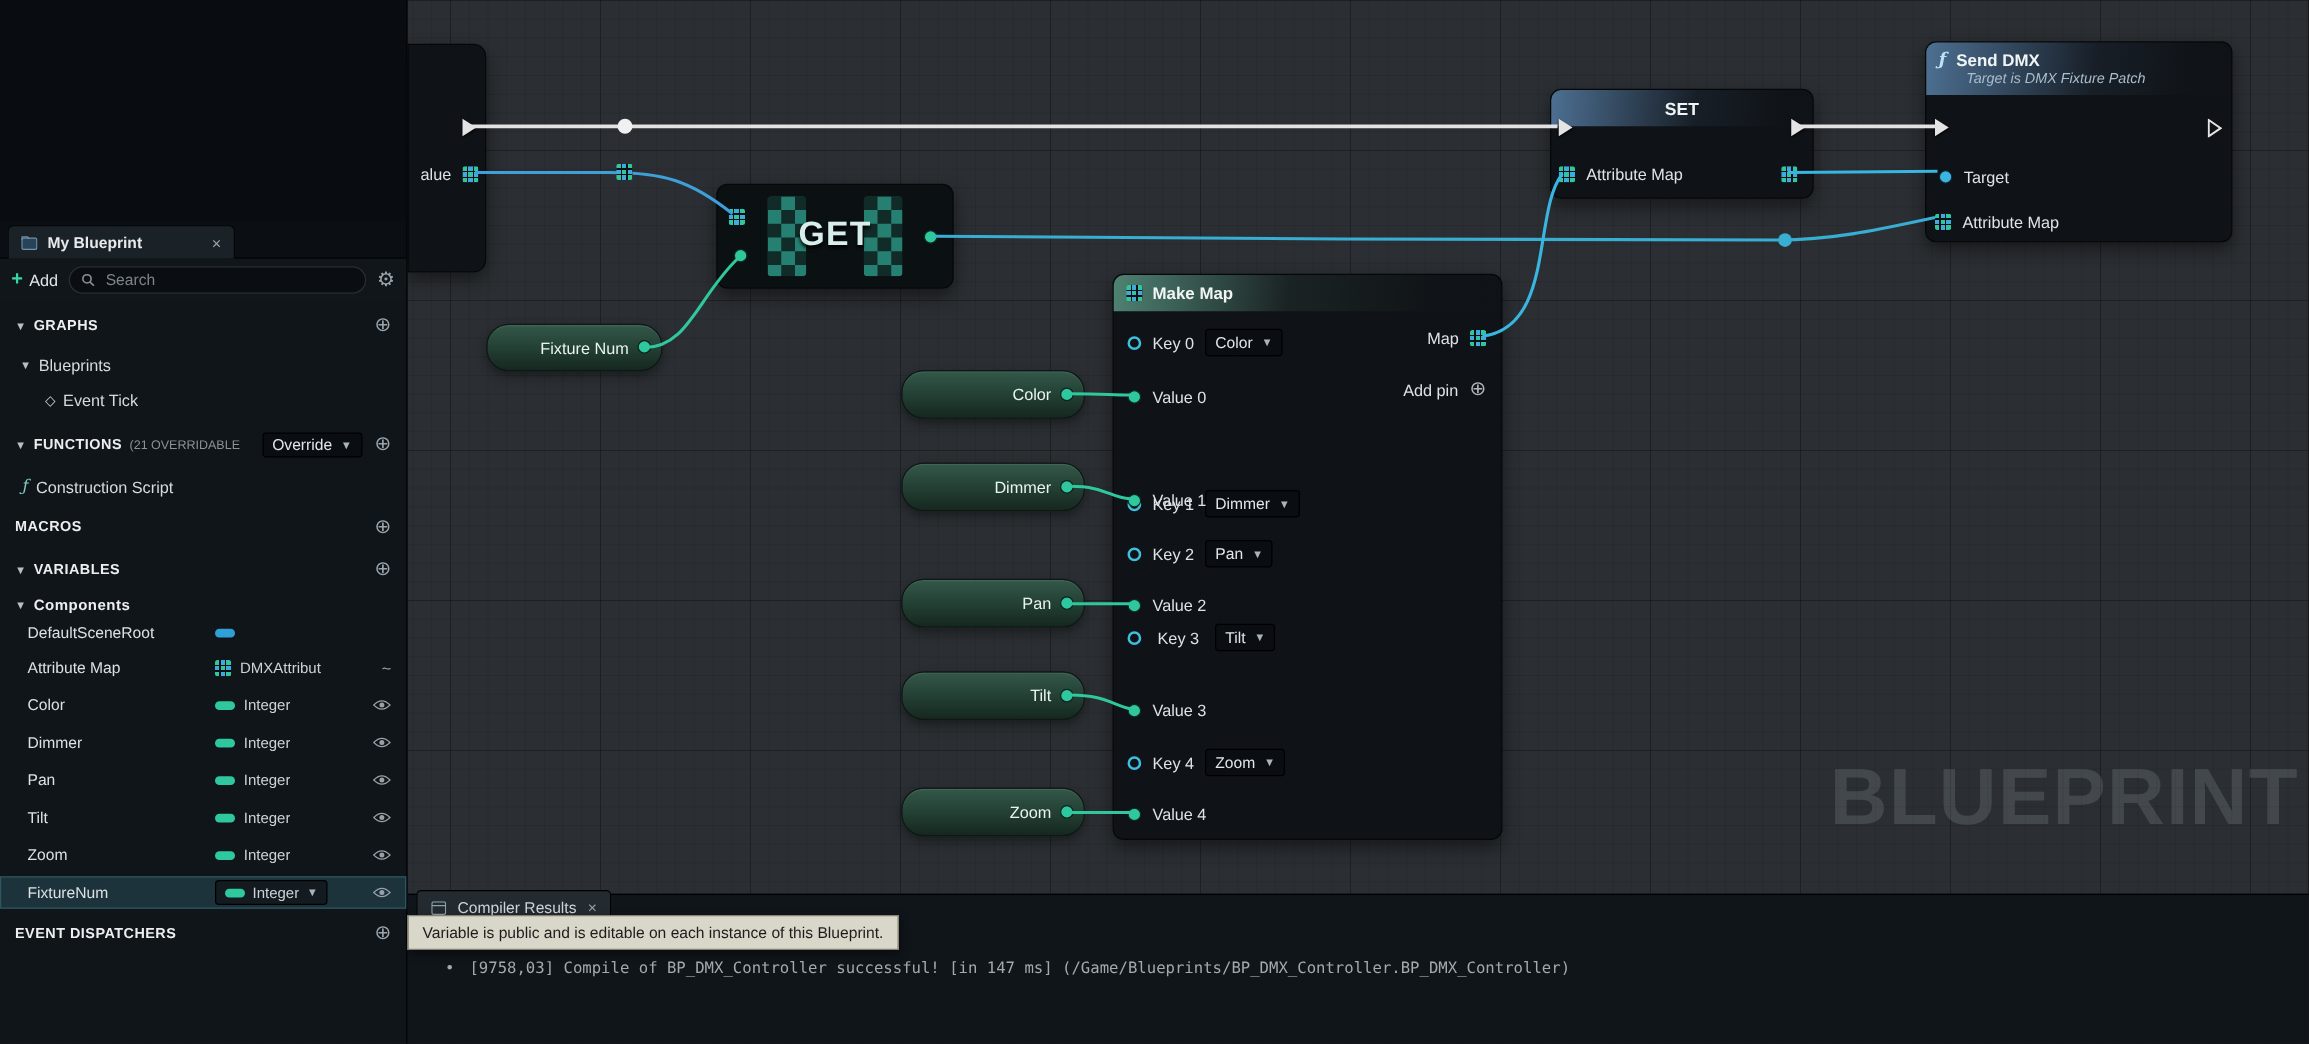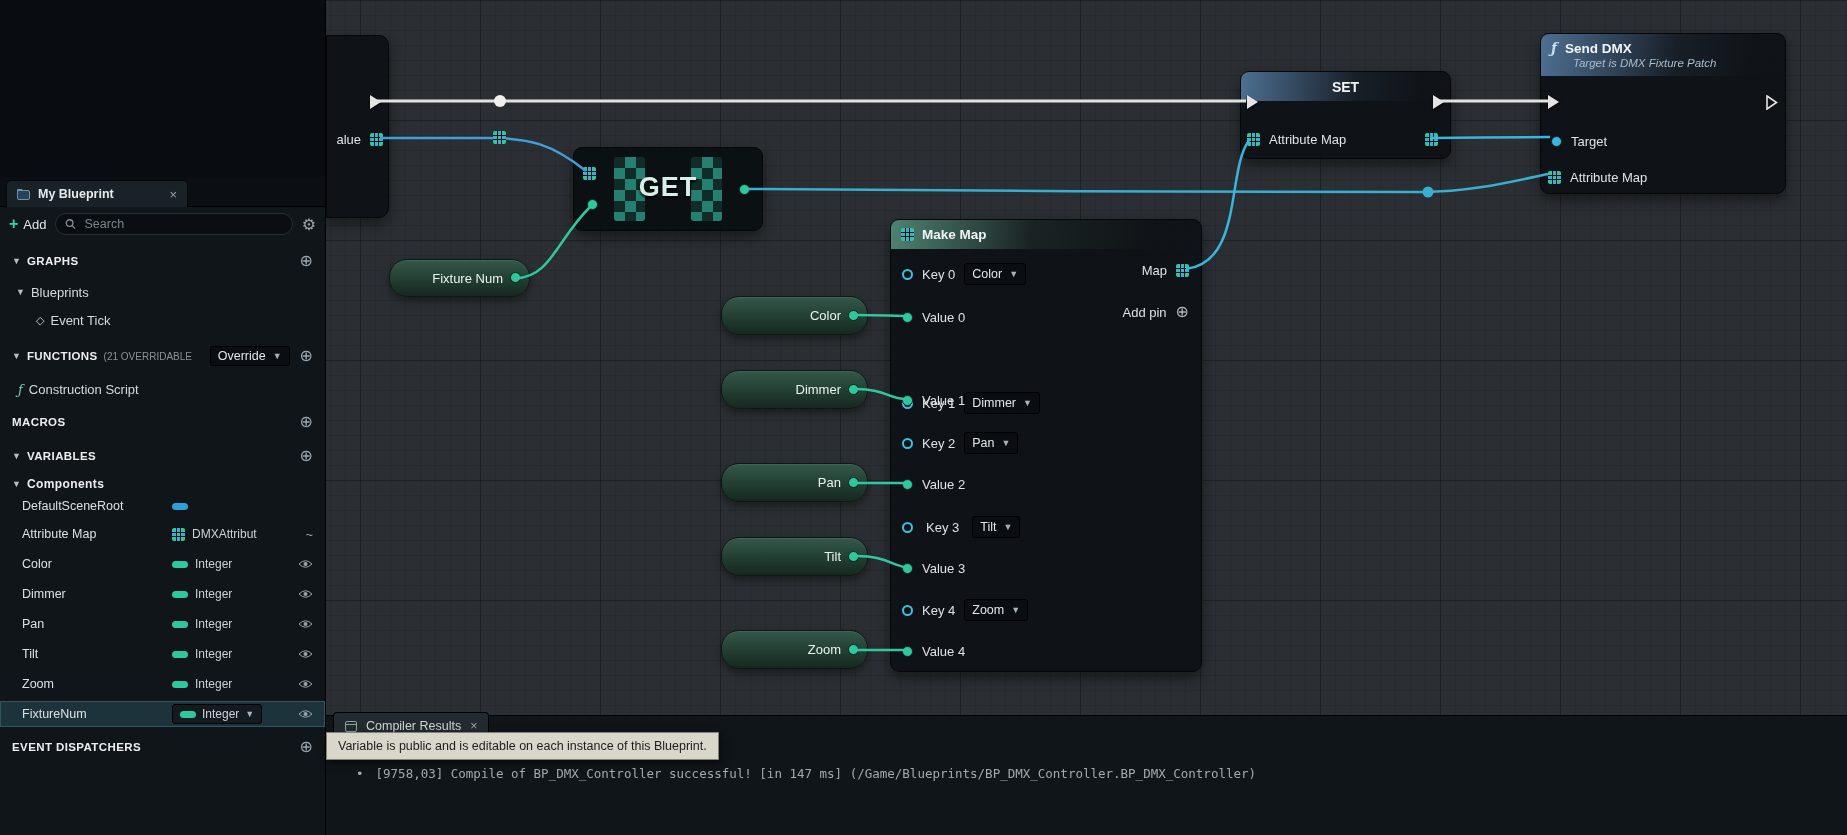--- a/index.html
+++ b/index.html
@@ -140,20 +140,21 @@
     font-size:12.5px; padding:6px 11px; box-shadow:2px 3px 7px rgba(0,0,0,0.5);
     white-space:nowrap; }
 </style>
 </head>
 <body>
 
 <div class="app">
 
   <div class="canvas">
 
+    <div class="watermark">BLUEPRINT</div>
 
     <svg class="wires" width="1847" height="835" viewBox="0 0 1847 835">
       <path d="M376,101 H1246" stroke="#e2e2e2" stroke-width="3" fill="none"></path>
       <path d="M1436,101 H1550" stroke="#e2e2e2" stroke-width="3" fill="none"></path>
       <circle cx="500" cy="101" r="6" fill="#f0f0f0"></circle>
       <path d="M380,138 H488 C530,138 552,144 586,171" stroke="#3f9fd8" stroke-width="2.5" fill="none"></path>
       <path d="M516,278 C550,278 558,238 590,207" stroke="#2fc79e" stroke-width="2.5" fill="none"></path>
       <path d="M748,189 C900,191 1300,192 1422,192 C1468,192 1506,183 1548,174" stroke="#38aed2" stroke-width="2.5" fill="none"></path>
       <circle cx="1428" cy="192" r="5.5" fill="#38aed2"></circle>
       <path d="M1186,269 C1244,262 1226,168 1250,139" stroke="#39b5e0" stroke-width="2.5" fill="none"></path>
@@ -248,21 +249,21 @@
         <span class="combo">
             <span>Pan</span>
             <span class="arrow">▼</span>
           </span>
       </div>
       <div class="nrow" style="left:11px; top:250px;">
         <span class="pin-circle pc-green"></span>
         <span class="nlabel">Value 2</span>
       </div>
 
-      <div class="nrow" style="left:11px; top:293px;gap:13px;">
+      <div class="nrow" style="left:11px; top:276px;gap:13px;">
         <span class="pin-circle pc-hollow"></span>
         <span class="nlabel">Key 3</span>
         <span class="combo">
             <span>Tilt</span>
             <span class="arrow">▼</span>
           </span>
       </div>
       <div class="nrow" style="left:11px; top:334px;">
         <span class="pin-circle pc-green"></span>
         <span class="nlabel">Value 3</span>

